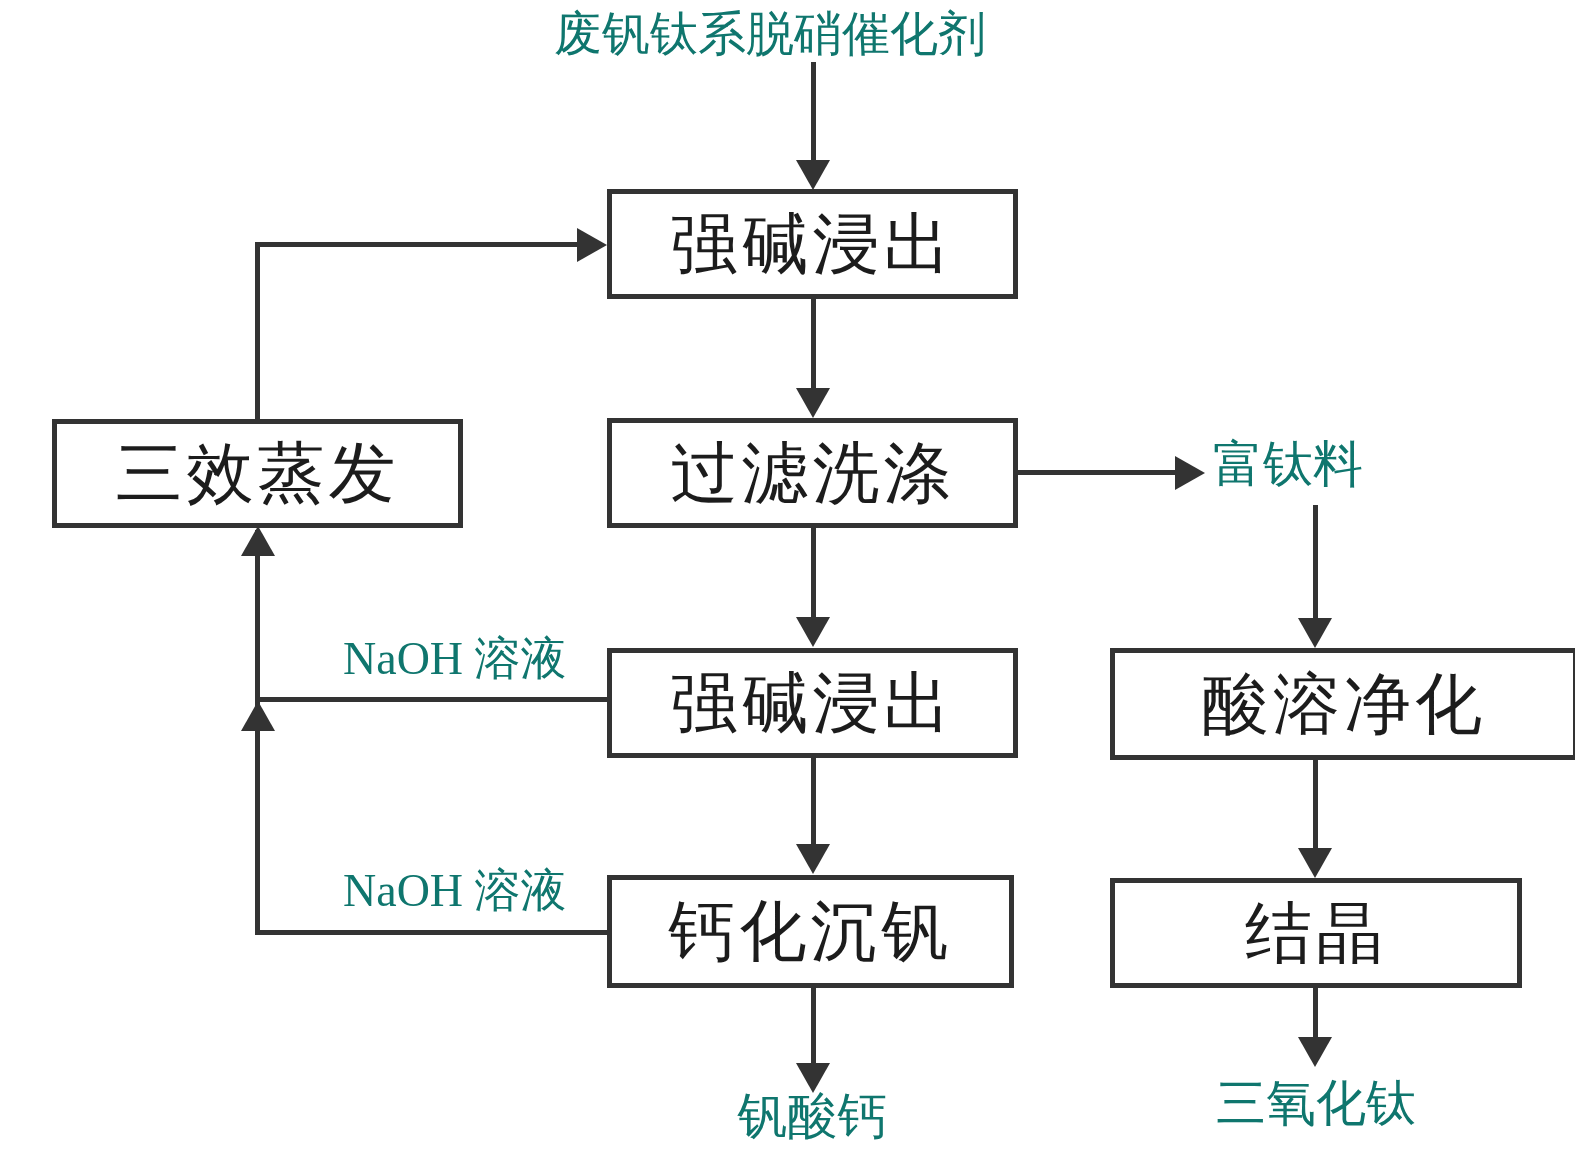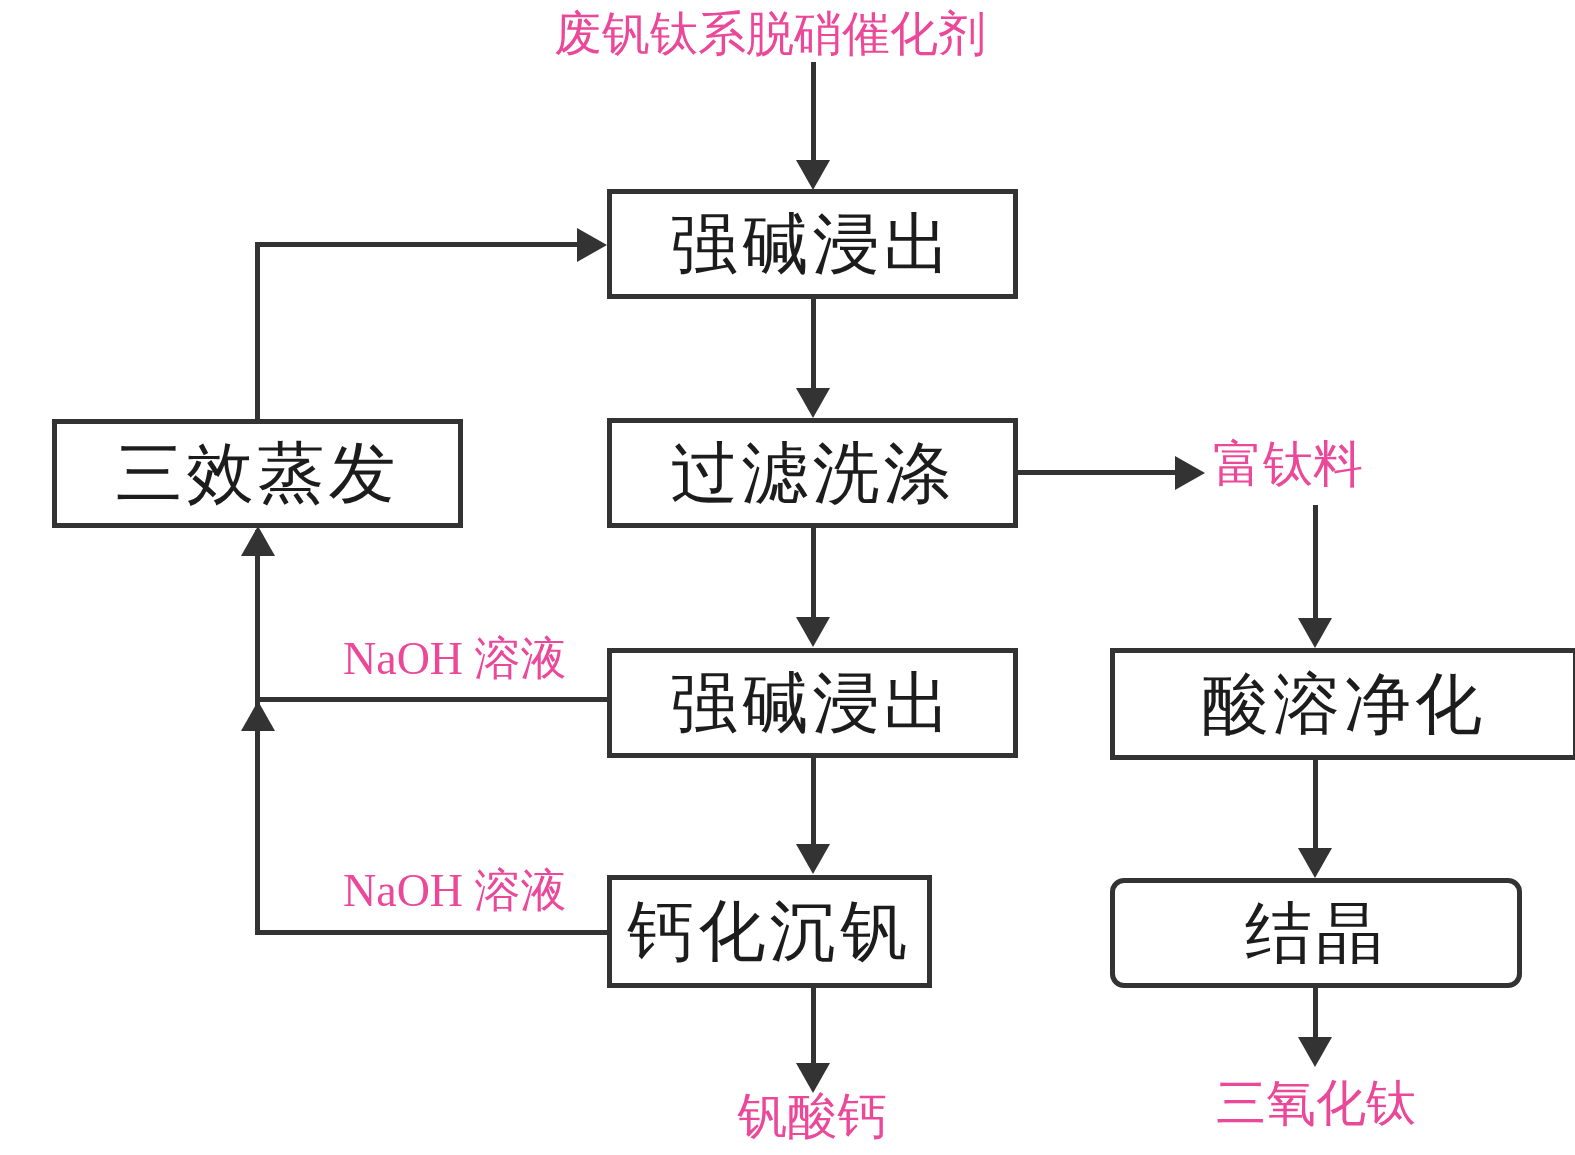--- a/index.html
+++ b/index.html
@@ -23,21 +23,21 @@
     display: flex;
     align-items: center;
     justify-content: center;
     font-size: 67px;
     letter-spacing: 4px;
     color: #1c1c1c;
     white-space: nowrap;
   }
   .lbl {
     position: absolute;
-    color: #ec4899;
+    color: #0f766e;
     font-size: 50px;
     white-space: nowrap;
   }
   .lbl.small {
     font-size: 46px;
     margin-left: 48px;
   }
   .lbl.centered {
     text-align: center;
   }
@@ -73,27 +73,27 @@
 <div id="canvas">
 
   <div class="lbl centered" style="left:490px; top:2px; width:560px; font-size:48px;">废钒钛系脱硝催化剂</div>
 
   <div class="box" style="left:607px; top:189px; width:411px; height:110px;">强碱浸出</div>
 
   <div class="box" style="left:607px; top:418px; width:411px; height:110px;">过滤洗涤</div>
 
   <div class="box" style="left:607px; top:648px; width:411px; height:110px;">强碱浸出</div>
 
-  <div class="box" style="left:607px; top:875px; width:325px; height:113px;">钙化沉钒</div>
+  <div class="box" style="left:607px; top:875px; width:407px; height:113px;">钙化沉钒</div>
 
   <div class="box" style="left:52px; top:419px; width:411px; height:109px;">三效蒸发</div>
 
   <div class="box" style="left:1110px; top:648px; width:468px; height:112px;">酸溶净化</div>
 
-  <div class="box" style="left:1110px; top:878px; width:412px; height:110px;border-radius:14px;">结晶</div>
+  <div class="box" style="left:1110px; top:878px; width:412px; height:110px;">结晶</div>
 
   <div class="lbl" style="left:1213px; top:431px;">富钛料</div>
 
   <div class="lbl small" style="left:295px; top:628px;">NaOH 溶液</div>
 
   <div class="lbl small" style="left:295px; top:860px;">NaOH 溶液</div>
 
   <div class="lbl centered" style="left:710px; top:1083px; width:205px;">钒酸钙</div>
 
   <div class="lbl centered" style="left:1205px; top:1070px; width:222px;">三氧化钛</div>

